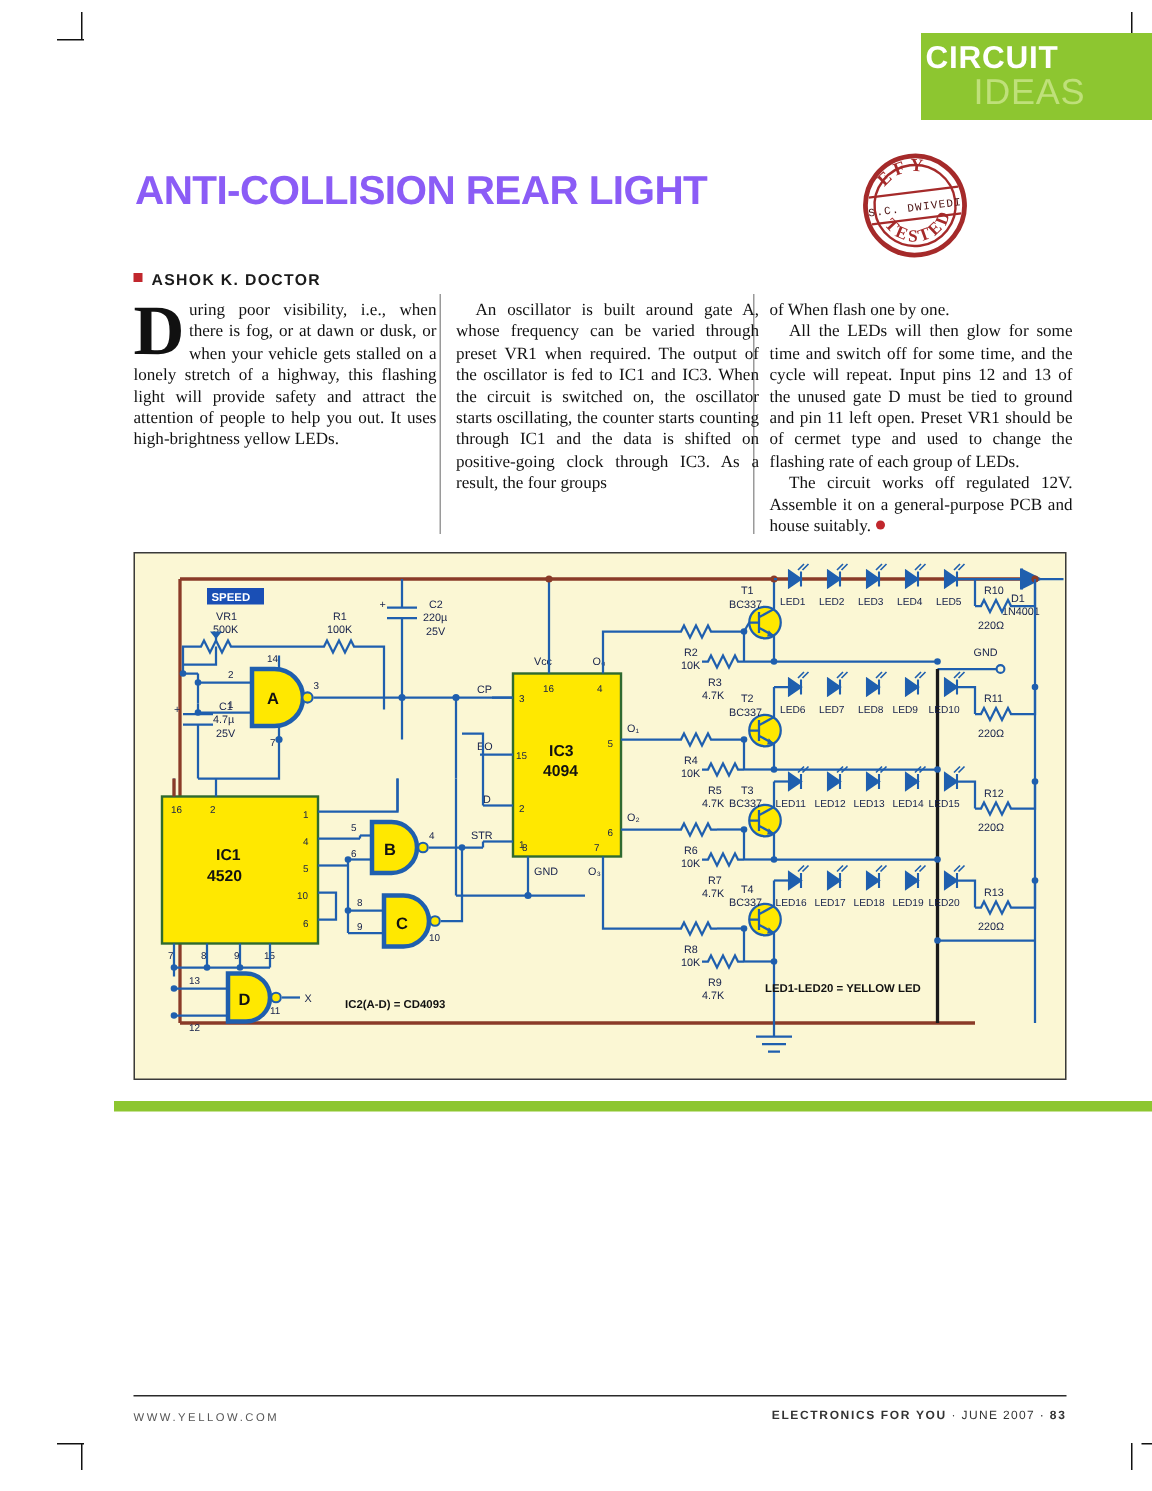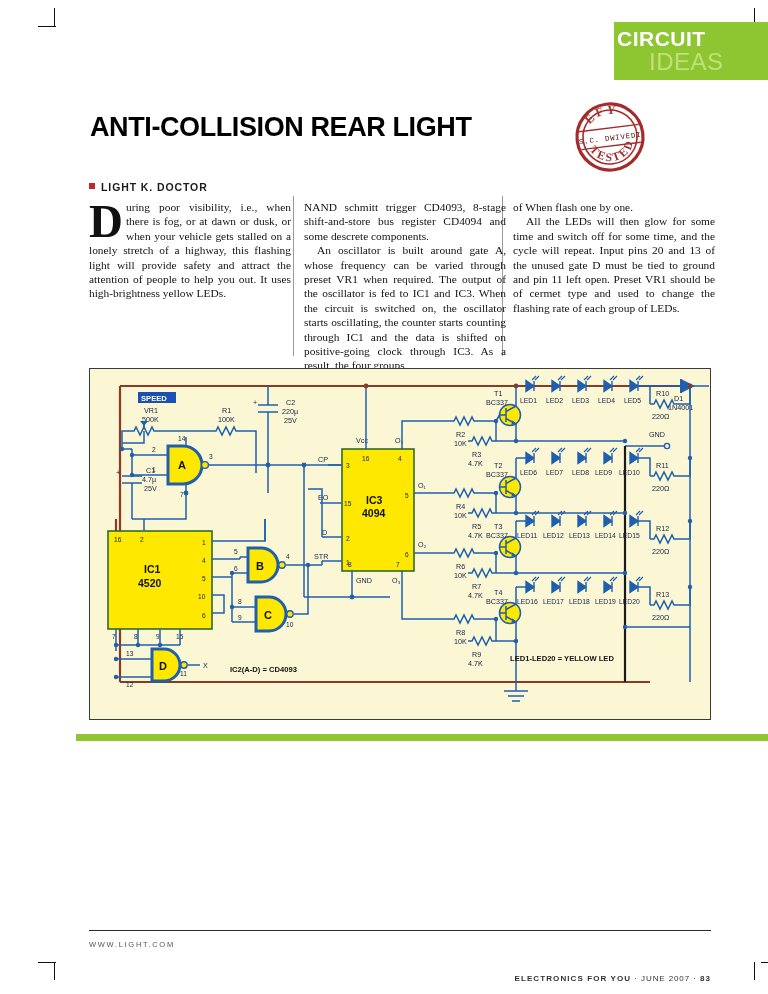--- a/index.html
+++ b/index.html
@@ -40,21 +40,21 @@
     font-weight:normal;font-size:24px;letter-spacing:0.5px;
     color:#bfe07a;
     line-height:26px;
     margin-left:32px;
   }
 
   
   .title{
     position:absolute;left:74px;top:112px;
     font-family:"Liberation Sans", sans-serif;
-    font-weight:bold;font-size:27px;letter-spacing:-0.4px;color:#000000;
+    font-weight:bold;font-size:27px;letter-spacing:-0.4px;color:#8b5cf6;
     white-space:nowrap;
   }
 
   
   .stamp{position:absolute;left:540px;top:98px;width:108px;height:78px;}
   .stamp svg{display:block;}
 
   
   .byline{
     position:absolute;left:73px;top:181px;
@@ -103,21 +103,21 @@
   
   .foot-rule{position:absolute;left:73px;top:930px;width:622px;height:1px;background:#2a2a2a;}
   .foot-left{
     position:absolute;left:73px;top:940px;
     font-family:"Liberation Sans", sans-serif;
     font-size:7.5px;letter-spacing:1.7px;color:#555;
   }
   .foot-right{
     position:absolute;right:73px;top:939px;
     font-family:"Liberation Sans", sans-serif;
-    font-size:8px;letter-spacing:0.9px;color:#333;text-align:right;margin-top:35px;
+    font-size:8px;letter-spacing:0.9px;color:#333;text-align:right;
   }
   .foot-right .b{font-weight:bold;letter-spacing:1.1px;}
 </style>
 </head>
 <body>
 
 <div class="page">
 
   <div class="crop cm-tl-v"></div>
   <div class="crop cm-tl-h"></div>
@@ -148,38 +148,38 @@
         </text>
         <text font-family="'Liberation Serif',serif" font-size="11.5" font-weight="bold" fill="#a52a2a" letter-spacing="2">
           <textPath href="#arcBot" startOffset="14%">TESTED</textPath>
         </text>
         <text x="54" y="42.5" text-anchor="middle" font-family="'Liberation Mono',monospace" font-size="7.4" fill="#4a1010" letter-spacing="0.8">S.C.  DWIVEDI</text>
       </g>
     </svg>
   </div>
 
   <div class="byline">
-    <span class="sq"></span><span>LIGHT K. DOCTOR</span>
+    <span class="sq"></span><span>ASHOK K. DOCTOR</span>
   </div>
 
   <div class="coldiv cd1"></div>
   <div class="coldiv cd2"></div>
 
   <div class="col col1">
     <p><span class="dropcap">D</span><span>uring poor visibility, i.e., when there is fog, or at dawn or dusk, or when your vehicle gets stalled on a lonely stretch of a highway, this flashing light will provide safety and attract the attention of people to help you out. It uses high-brightness yellow LEDs.</span></p>
   </div>
 
   <div class="col col2">
-    <p>NAND schmitt trigger CD4093, 8-stage shift-and-store bus register CD4094 and some descrete components.</p>
     <p class="ind">An oscillator is built around gate A, whose frequency can be varied through preset VR1 when required. The output of the oscillator is fed to IC1 and IC3. When the circuit is switched on, the oscillator starts oscillating, the counter starts counting through IC1 and the data is shifted on positive-going clock through IC3. As a result, the four groups</p>
   </div>
 
   <div class="col col3">
     <p>of When flash one by one.</p>
-    <p class="ind">All the LEDs will then glow for some time and switch off for some time, and the cycle will repeat. Input pins 20 and 13 of the unused gate D must be tied to ground and pin 11 left open. Preset VR1 should be of cermet type and used to change the flashing rate of each group of LEDs.</p>
+    <p class="ind">All the LEDs will then glow for some time and switch off for some time, and the cycle will repeat. Input pins 12 and 13 of the unused gate D must be tied to ground and pin 11 left open. Preset VR1 should be of cermet type and used to change the flashing rate of each group of LEDs.</p>
+    <p class="ind"><span>The circuit works off regulated 12V. Assemble it on a general-purpose PCB and house suitably.</span><span class="enddot"></span></p>
   </div>
 
   <div class="panel">
   <svg width="619" height="349" viewBox="0 0 619 349">
     <defs>
       <style>
         .w{stroke:#1f5fae;stroke-width:1.5;fill:none;}
         .wt{stroke:#1f5fae;stroke-width:2.4;fill:none;}
         .rail{stroke:#8a3b28;stroke-width:2.2;fill:none;}
         .blk{stroke:#1a1a1a;stroke-width:2.2;fill:none;}
@@ -654,18 +654,18 @@
     <circle cx="535" cy="258" r="2.2" fill="#1f5fae"></circle>
     <path class="w" d="M535 258 L600 258"></path>
 
     <text class="note" x="420" y="292">LED1-LED20 = YELLOW LED</text>
   </svg>
   </div>
 
   <div class="greenbar"></div>
 
   <div class="foot-rule"></div>
-  <div class="foot-left">WWW.LIGHT.COM</div>
+  <div class="foot-left">WWW.YELLOW.COM</div>
   <div class="foot-right">
     <span class="b">ELECTRONICS FOR YOU</span><span> · </span><span>JUNE 2007</span><span> · </span><span class="b">83</span>
   </div>
 
 </div>
 
 </body></html>

